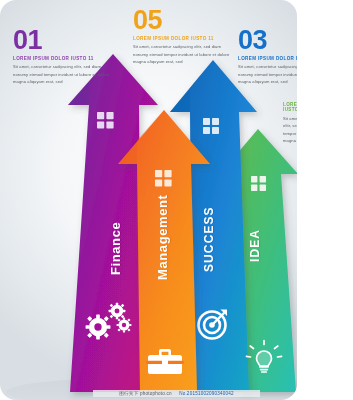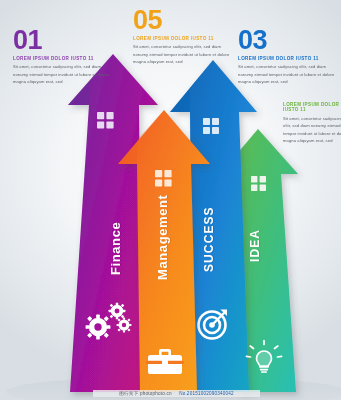--- a/index.html
+++ b/index.html
@@ -2,26 +2,27 @@
 <html><head>
 <meta charset="utf-8">
 <style>
   html, body {
     margin: 0;
     padding: 0;
     background: #ffffff;
   }
   #stage {
     position: relative;
-    width: 341px;
+    width: 297px;
     height: 400px;
     overflow: hidden;
     font-family: "Liberation Sans", sans-serif;
     background:
       radial-gradient(ellipse 70% 55% at 50% 42%, #ffffff 0%, #f4f6f8 45%, #e4e9ed 78%, #d8dee3 100%);
+    border-radius: 16px;
   }
   
   #art {
     position: absolute;
     left: 0; top: 0;
     width: 353px;
     height: 400px;
   }
   
   .block {

